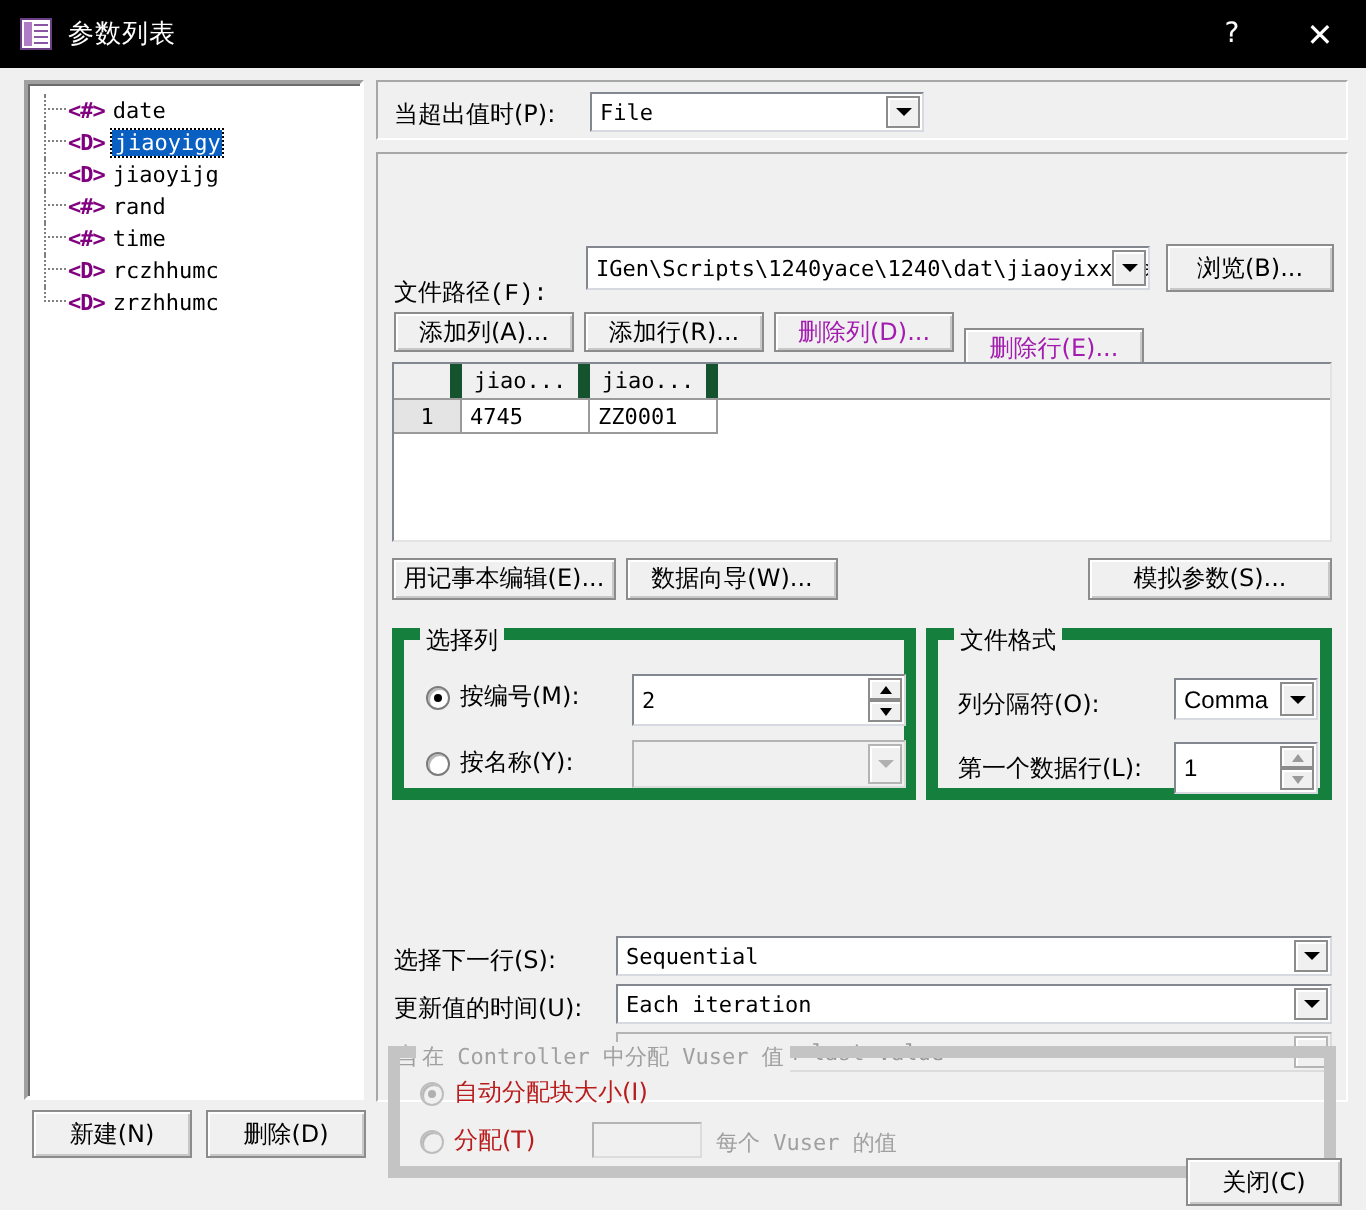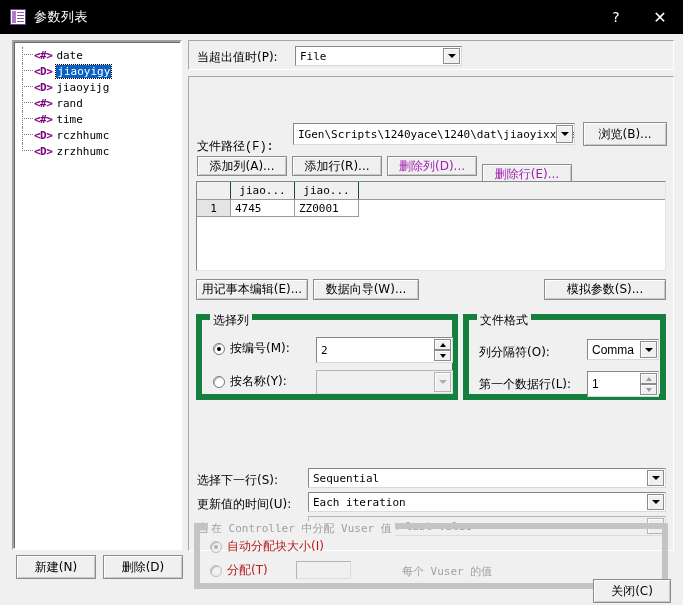--- a/index.html
+++ b/index.html
@@ -281,21 +281,21 @@
     box-sizing: border-box;
     overflow: hidden;
   }
   .grid-head {
     display: flex;
     height: 17px;
     border-bottom: 1px solid #9a9a9a;
     background: #f0f0f0;
   }
   .grid-head .hcell {
-    border-right: 1px solid #14532d;
+    border-right: 6px solid #14532d;
     font-family: "DejaVu Sans Mono", monospace;
     font-size: 11px;
     display: flex; align-items: center; justify-content: center;
     box-sizing: border-box;
     background: #f0f0f0;
   }
   .grid-head .hcell.corner { width: 34px; }
   .grid-head .hcell.fill { flex: 1; border-right: none; }
   .grid-row { display: flex; height: 17px; }
   .grid-row .rnum {
@@ -514,19 +514,19 @@
         <span class="dot"></span>
         <span>自动分配块大小(I)</span>
       </div>
       <div class="radio disabled" style="left:10px; top:33px;">
         <span class="dot"></span>
         <span>分配(T)</span>
       </div>
       <div class="field disabled" style="position:absolute; left:96px; top:32px; width:55px; height:18px;">
         <span></span>
       </div>
-      <div class="lbl disabled mono" style="left:158px; top:35px;margin-left:44px;">每个 Vuser 的值</div>
+      <div class="lbl disabled mono" style="left:158px; top:35px;">每个 Vuser 的值</div>
     </div>
 
     <div class="btn cjk" style="position:absolute; left:593px; top:545px; width:78px; height:24px;">关闭(C)</div>
 
   </div>
 </div>
 
 </body></html>

